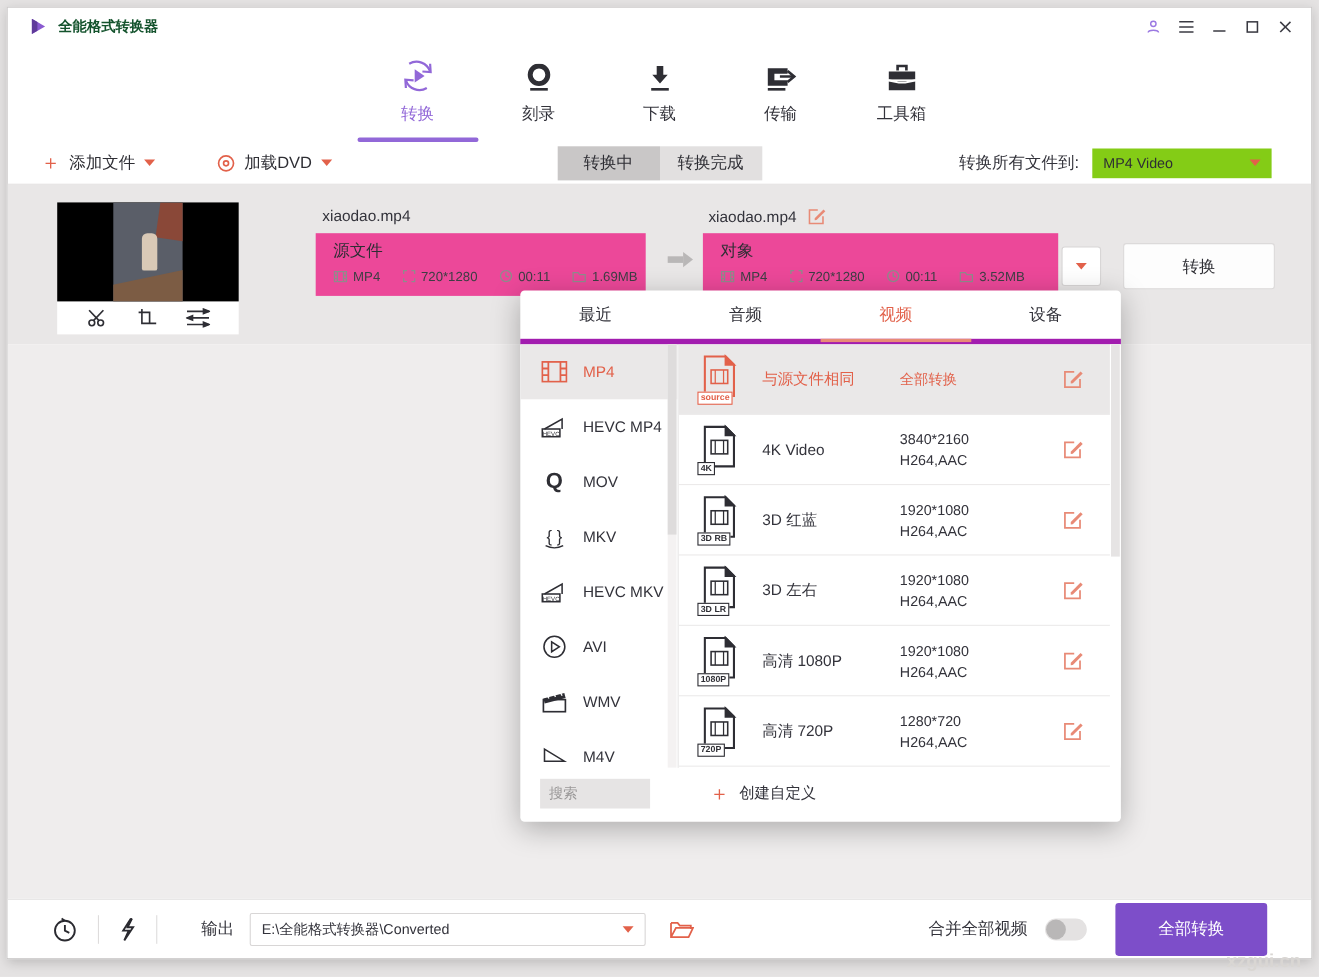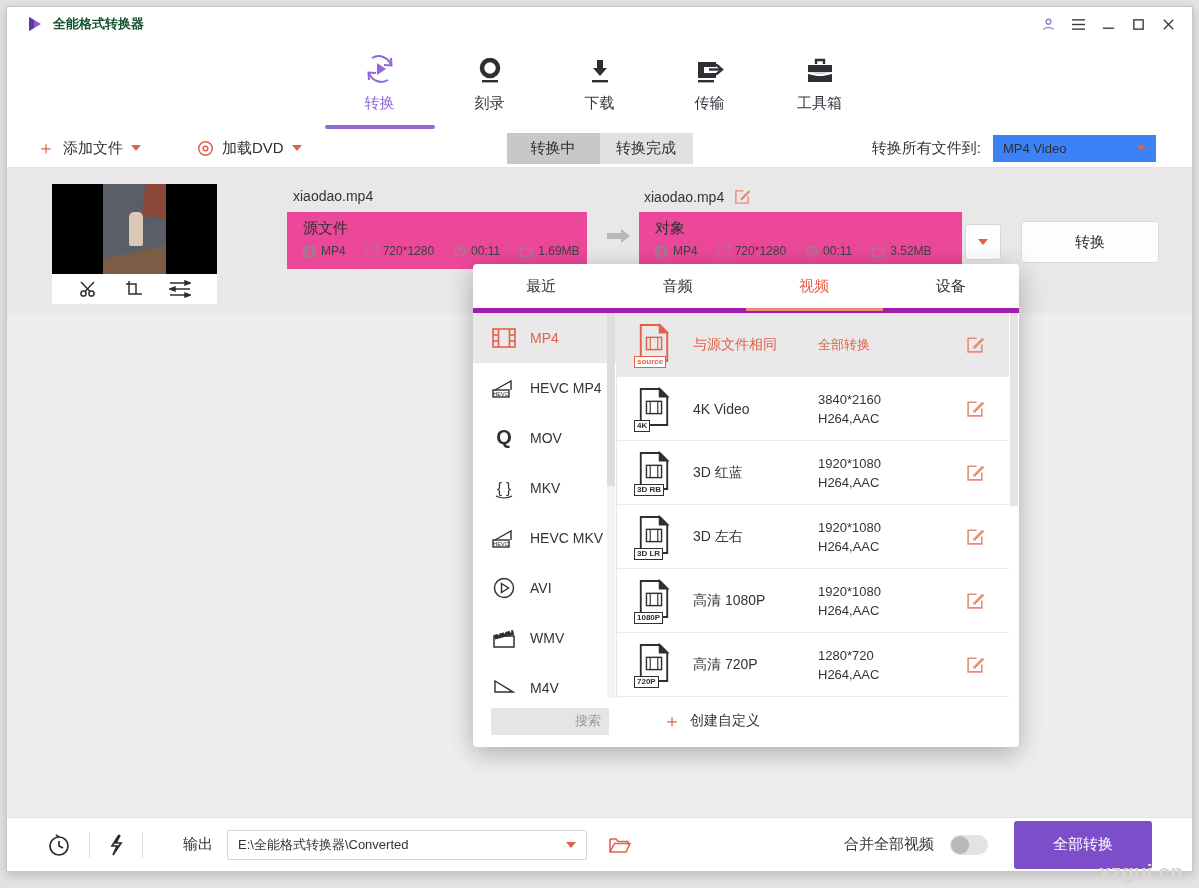--- a/index.html
+++ b/index.html
@@ -30,21 +30,21 @@
   .nav-item.active { color:#9268d8; }
   .nav-item.active::after { content:""; position:absolute; bottom:0; left:50%; transform:translateX(-50%); width:110px; height:4px; background:#9268d8; border-radius:2px; }
   
   .toolbar { position:absolute; left:0; top:122px; right:0; height:39px; border-bottom:1px solid #e3e1e1; display:flex; align-items:center; padding:0 36px 0 30px; }
   .tool-link { display:flex; align-items:center; gap:8px; font-size:15px; color:#2e2e34; margin-right:56px; cursor:pointer; }
   .caret { width:0; height:0; border-left:5px solid transparent; border-right:5px solid transparent; border-top:6px solid #e2614a; display:inline-block; }
   .center-tabs { position:absolute; left:50%; transform:translateX(-50%); display:flex; }
   .ctab { min-width:93px; height:31px; display:flex; align-items:center; justify-content:center; font-size:15px; color:#2e2e34; background:#e2e0e0; cursor:pointer; padding:0 14px; }
   .ctab.active { background:#c9c7c7; }
   .convert-to { margin-left:auto; display:flex; align-items:center; gap:12px; font-size:15px; }
-  .format-select { width:163px; height:27px; background:#3b82f6; display:flex; align-items:center; padding:0 10px; font-size:13px; color:#2e2e34; cursor:pointer; }
+  .format-select { width:163px; height:27px; background:#84cc16; display:flex; align-items:center; padding:0 10px; font-size:13px; color:#2e2e34; cursor:pointer; }
   .format-select .caret { margin-left:auto; }
   
   .file-panel { position:absolute; left:0; top:161px; right:0; height:145px; background:#e9e7e7; }
   .thumb { position:absolute; left:45px; top:16px; width:165px; height:120px; background:#fff; }
   .thumb-img { position:relative; width:165px; height:90px; background:#000; overflow:hidden; }
   .thumb-shot { position:absolute; left:51px; top:0; width:63px; height:90px; background:#5a5e68; overflow:hidden; }
   .thumb-brick { position:absolute; right:-8px; top:-6px; width:30px; height:40px; background:#8a4838; transform:rotate(8deg); }
   .thumb-deck { position:absolute; left:-6px; bottom:-14px; width:80px; height:36px; background:#7c5c44; transform:rotate(-12deg); }
   .thumb-person { position:absolute; left:26px; top:28px; width:14px; height:34px; background:#d9c9b6; border-radius:5px 5px 2px 2px; }
   .thumb-tools { height:30px; display:flex; align-items:center; justify-content:center; gap:26px; color:#2e2e34; }
@@ -70,21 +70,21 @@
   .bb-sep { width:1px; height:26px; background:#dedcdc; margin:0 18px; }
   .out-label { font-size:15px; margin:0 14px 0 22px; }
   .path-select { width:360px; height:30px; border:1px solid #d8d6d6; border-radius:2px; background:#fff; display:flex; align-items:center; padding:0 10px; font-size:13px; cursor:pointer; }
   .path-select .caret { margin-left:auto; }
   .folder-open { margin-left:22px; color:#e2614a; cursor:pointer; display:flex; }
   .merge-group { margin-left:auto; display:flex; align-items:center; gap:16px; }
   .merge-label { font-size:15px; }
   .toggle { width:38px; height:20px; background:#e4e2e2; border-radius:10px; position:relative; cursor:pointer; }
   .toggle .knob { position:absolute; left:1px; top:1px; width:18px; height:18px; border-radius:50%; background:#b9b7b7; }
   .convert-all-btn { margin-left:26px; width:138px; height:48px; background:#7d4ec9; border-radius:3px; color:#fff; font-size:15px; display:flex; align-items:center; justify-content:center; cursor:pointer; }
-  .watermark { position:absolute; right:16px; bottom:4px; font-size:21px; font-weight:bold; color:#d9d6d3; z-index:60;margin-left:25px; }
+  .watermark { position:absolute; right:16px; bottom:4px; font-size:17px; font-weight:bold; color:#d9d6d3; z-index:60;margin-left:25px; }
   
   .popup { position:absolute; left:466px; top:257px; width:546px; height:483px; background:#fff; border-radius:4px; box-shadow:0 6px 26px rgba(0,0,0,.28); z-index:40; }
   .pop-tabs { display:flex; height:49px; border-bottom:5px solid #a21caf; }
   .pop-tab { flex:1; display:flex; align-items:center; justify-content:center; font-size:15px; color:#33333b; cursor:pointer; position:relative; }
   .pop-tab.active { color:#e2614a; }
   .pop-tab.active::after { content:""; position:absolute; bottom:-3px; left:0; right:0; height:3px; background:#e88a76; }
   .pop-body { display:flex; height:385px; }
   .fmt-col { width:144px; border-right:1px solid #e7e5e5; position:relative; overflow:hidden; }
   .fmt-item { height:50px; display:flex; align-items:center; gap:13px; padding-left:18px; font-size:14px; color:#33333b; cursor:pointer; }
   .fmt-item .ficon { width:26px; display:flex; justify-content:center; color:#2e2e34; }
@@ -97,21 +97,21 @@
   .preset-row.active { background:#eae8e8; }
   .p-icon { width:38px; margin-right:18px; position:relative; color:#2e2e34; }
   .p-badge { position:absolute; left:-3px; bottom:-1px; background:#fff; border:1px solid currentColor; font-size:8px; font-weight:bold; padding:0 2px; line-height:10px; white-space:nowrap; }
   .p-name { width:125px; font-size:14px; }
   .p-specs { flex:1; font-size:13px; color:#33333b; line-height:19px; }
   .preset-row.active .p-name, .preset-row.active .p-specs, .preset-row.active .p-icon { color:#e2614a; }
   .p-edit { color:#e88a76; display:flex; cursor:pointer; }
   .preset-scroll { position:absolute; right:0; top:0; width:10px; height:100%; background:#fff; }
   .preset-scroll .thumbbar { position:absolute; top:0; left:1px; width:8px; height:50%; background:#e6e4e4; }
   .pop-footer { height:46px; display:flex; align-items:center; padding:0 18px; }
-  .search-input { width:118px; height:27px; background:#e6e4e4; border:none; outline:none; font-size:13px; padding:0 8px; color:#3a3a40; font-family:Liberation Serif, serif;text-align:right; }
+  .search-input { width:100px; height:27px; background:#e6e4e4; border:none; outline:none; font-size:13px; padding:0 8px; color:#3a3a40; font-family:Liberation Serif, serif; }
   .search-input::placeholder { color:#9a9898; }
   .create-custom { display:flex; align-items:center; gap:9px; font-size:14px; margin-left:54px; cursor:pointer; color:#33333b; }
   .plus { color:#e2614a; font-size:18px; line-height:1; }
 </style>
 </head>
 <body>
 
 <div class="window">
 
   <div class="titlebar">

